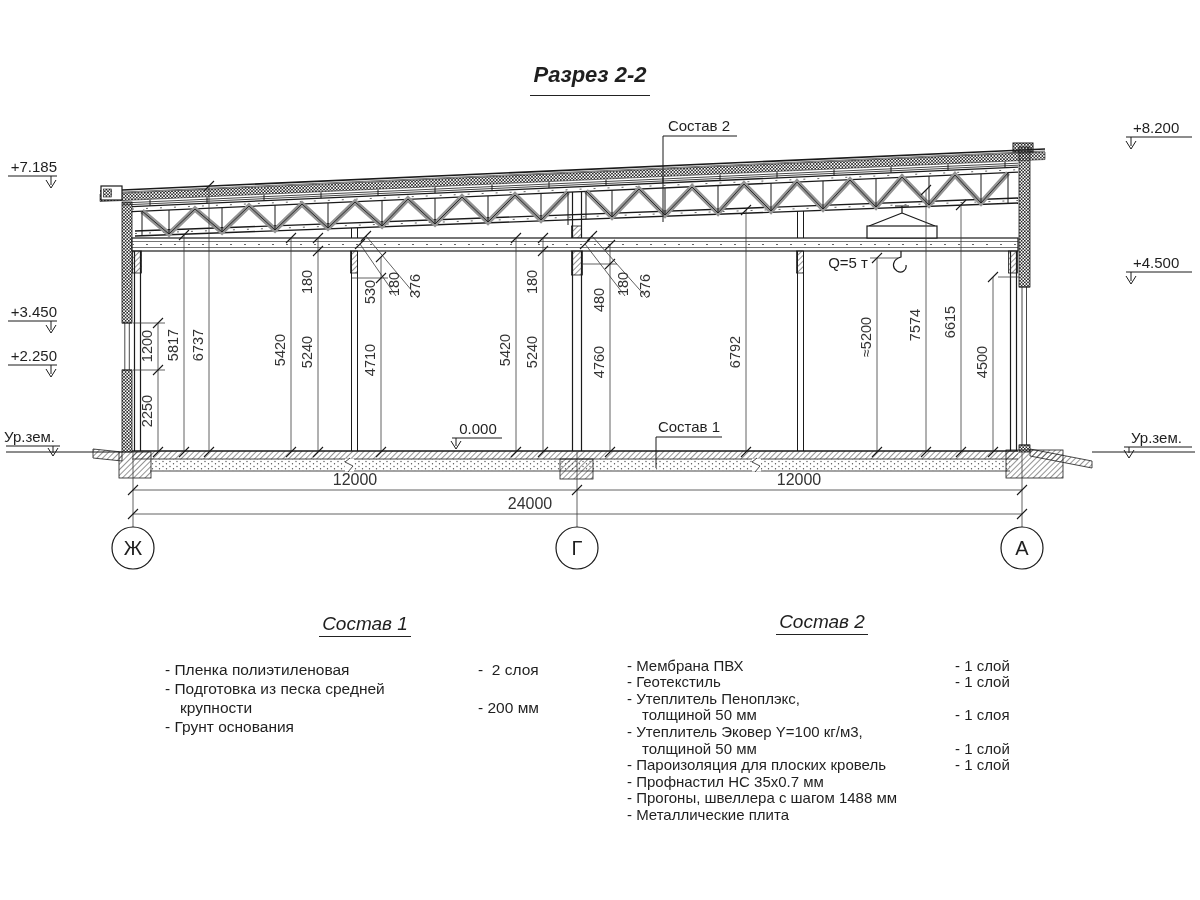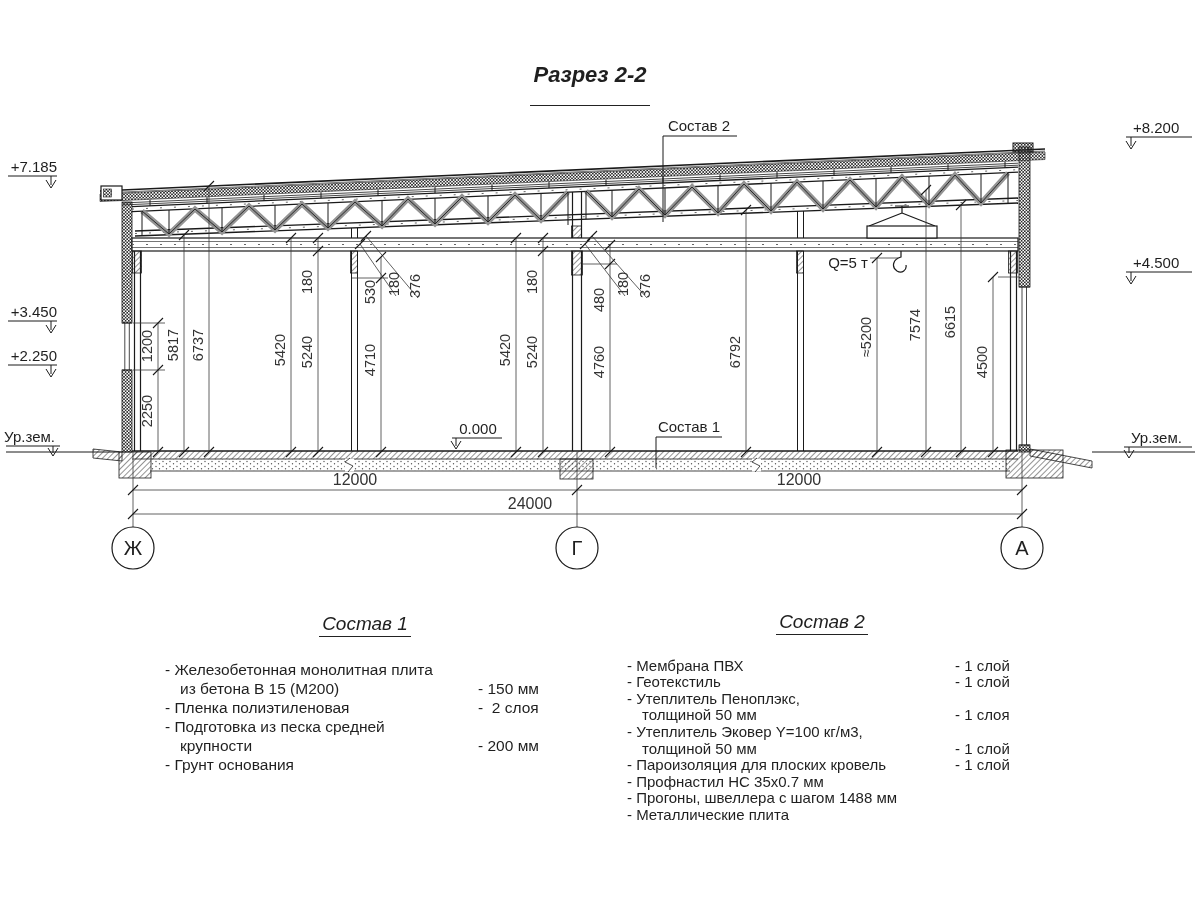--- a/index.html
+++ b/index.html
@@ -13,21 +13,21 @@
   .tick{stroke:#1a1a1a;stroke-width:1.1;fill:none;}
   .dash{stroke:#666;stroke-width:1;stroke-dasharray:2 12;fill:none;}
   .webgray{stroke:#949494;stroke-width:5.2;fill:none;}
   .webline{stroke:#2a2a2a;stroke-width:1;fill:none;}
   text.dlab{font:14.5px "Liberation Sans",sans-serif;fill:#333;}
   text.hlab{font:16px "Liberation Sans",sans-serif;fill:#333;}
   text.elab{font:15px "Liberation Sans",sans-serif;fill:#1f1f1f;}
   text.axlab{font:20px "Liberation Sans",sans-serif;fill:#1f1f1f;}
   .page-title{position:absolute;top:62px;left:0;width:1180px;text-align:center;}
   .page-title span{font-style:italic;font-size:22px;font-weight:600;
-      border-bottom:1.6px solid #222;padding:0 4px 18px 4px;}
+      border-bottom:1.6px solid #222;padding:0 4px 8px 4px;}
   .comp{position:absolute;}
   .comp-title{text-align:center;margin-bottom:26px;}
   .comp-title span{font-style:italic;font-size:19px;border-bottom:1.4px solid #222;padding:0 3px 2px 3px;}
   .crow{display:flex;align-items:flex-end;}
   .cname{white-space:pre-line;padding-left:15px;text-indent:-15px;}
   .cval{white-space:pre;}
   #comp1{left:165px;top:614px;width:400px;font-size:15.5px;line-height:19px;}
   #comp1 .cname{width:298px;}
   #comp2{left:627px;top:614px;width:390px;font-size:15px;line-height:16.6px;}
   #comp2 .cname{width:313px;}
@@ -206,25 +206,20 @@
 
 <div class="page-title">
   <span>Разрез 2-2</span>
 </div>
 
 <div class="comp" id="comp1">
   <div class="comp-title">
     <span>Состав 1</span>
   </div>
   <div class="crow">
-        <div class="cname">- Железобетонная  монолитная плита
-из бетона В 15 (М200)</div>
-        <div class="cval">- 150 мм</div>
-      </div>
-  <div class="crow">
         <div class="cname">- Пленка полиэтиленовая</div>
         <div class="cval">-  2 слоя</div>
       </div>
   <div class="crow">
         <div class="cname">- Подготовка из песка средней
 крупности</div>
         <div class="cval">- 200 мм</div>
       </div>
   <div class="crow">
         <div class="cname">- Грунт основания</div>

